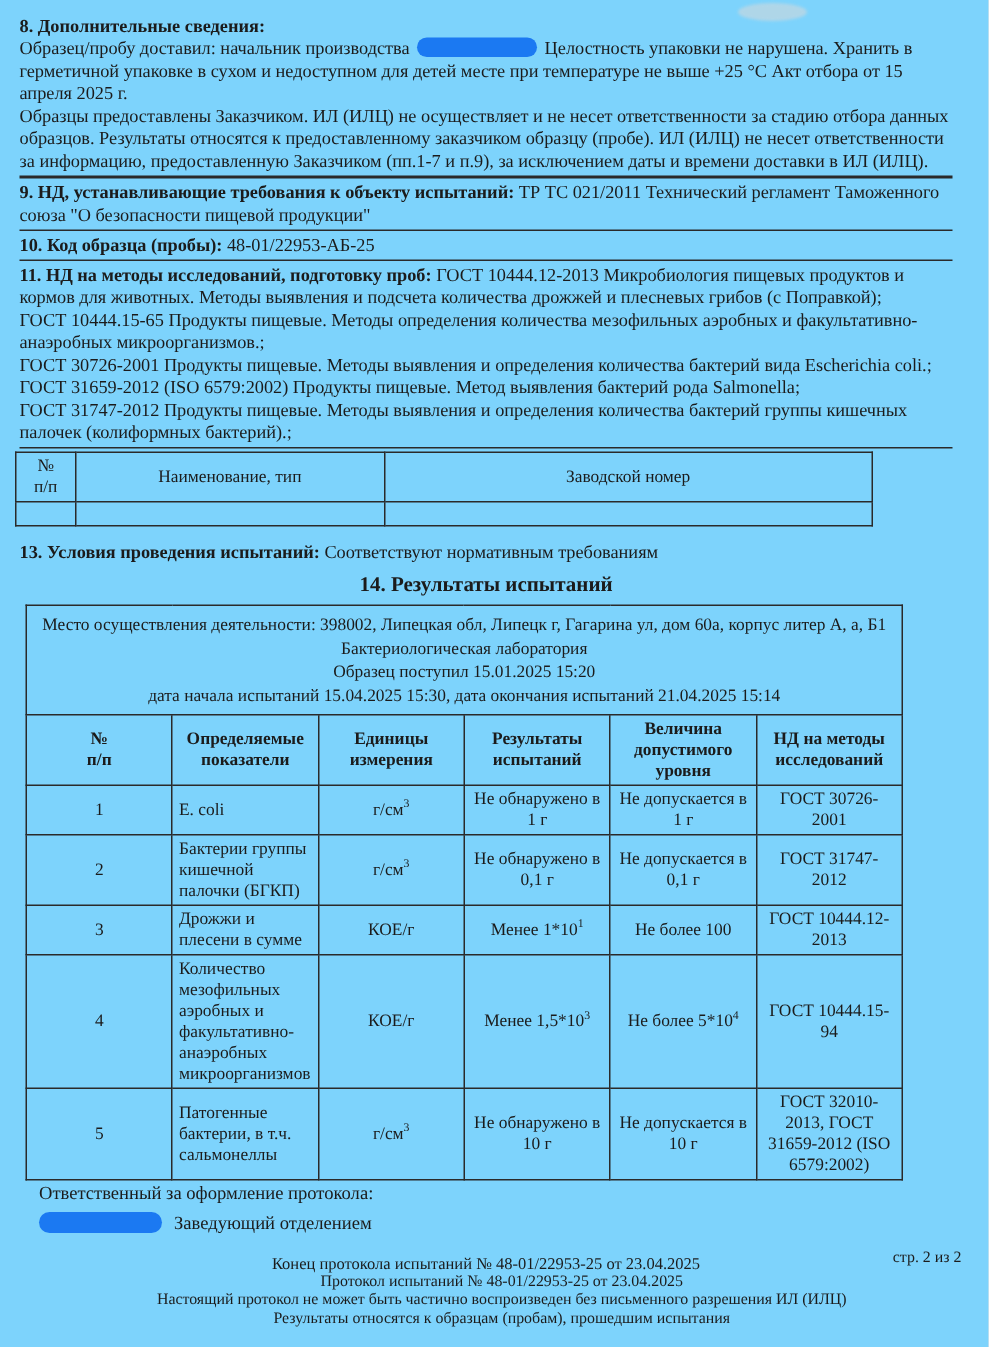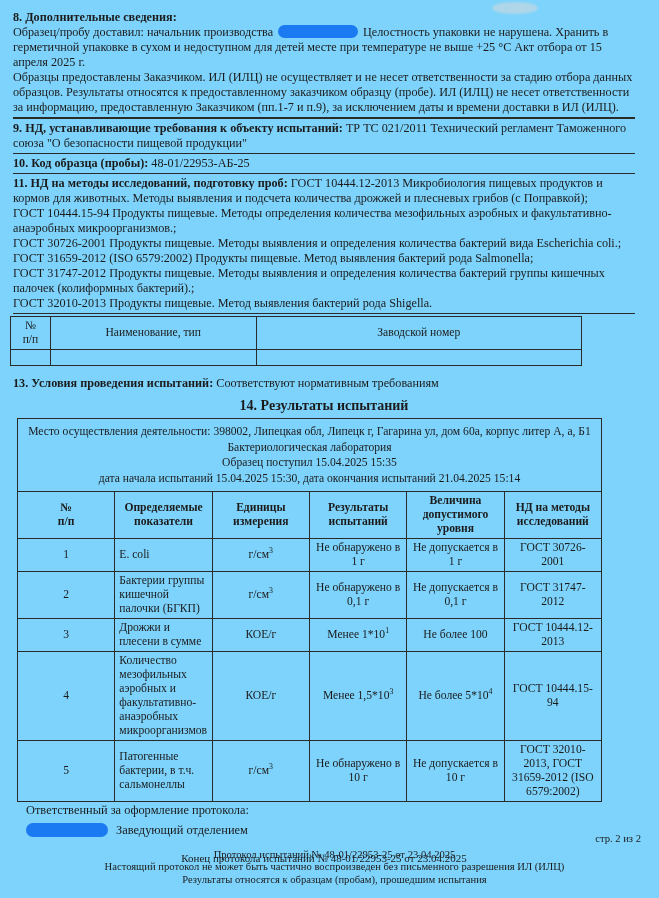--- a/index.html
+++ b/index.html
@@ -142,25 +142,24 @@
       <span>48-01/22953-АБ-25</span>
     </p>
 
     <div class="rule thin"></div>
 
     <div>
       <p>
         <b>11. НД на методы исследований, подготовку проб:</b>
         <span>ГОСТ 10444.12-2013 Микробиология пищевых продуктов и кормов для животных. Методы выявления и подсчета количества дрожжей и плесневых грибов (с Поправкой);</span>
       </p>
-      <p>ГОСТ 10444.15-94 Продукты пищевые. Методы определения количества мезофильных аэробных и факультативно-анаэробных микроорганизмов.;</p>
+      <p>ГОСТ 10444.15-65 Продукты пищевые. Методы определения количества мезофильных аэробных и факультативно-анаэробных микроорганизмов.;</p>
       <p>ГОСТ 30726-2001 Продукты пищевые. Методы выявления и определения количества бактерий вида Escherichia coli.;</p>
       <p>ГОСТ 31659-2012 (ISO 6579:2002) Продукты пищевые. Метод выявления бактерий рода Salmonella;</p>
       <p>ГОСТ 31747-2012 Продукты пищевые. Методы выявления и определения количества бактерий группы кишечных палочек (колиформных бактерий).;</p>
-      <p>ГОСТ 32010-2013 Продукты пищевые. Метод выявления бактерий рода Shigella.</p>
     </div>
 
     <div class="rule thin"></div>
 
     <table class="tbl eq-tbl">
       <thead>
         <tr>
           <th class="c-num"><span>№</span><br><span>п/п</span></th>
           <th class="c-name">Наименование, тип</th>
           <th class="c-serial">Заводской номер</th>
@@ -181,21 +180,21 @@
     </p>
 
     <div class="sec14-title">14. Результаты испытаний</div>
 
     <table class="tbl res-tbl">
       <tbody>
           <tr>
         <td colspan="6" class="info-cell">
           <div>Место осуществления деятельности: 398002, Липецкая обл, Липецк г, Гагарина ул, дом 60а, корпус литер А, а, Б1</div>
           <div>Бактериологическая лаборатория</div>
-          <div>Образец поступил 15.04.2025 15:35</div>
+          <div>Образец поступил 15.01.2025 15:20</div>
           <div>дата начала испытаний 15.04.2025 15:30, дата окончания испытаний 21.04.2025 15:14</div>
         </td>
       </tr>
       <tr>
         <th class="c-num"><span>№</span><br><span>п/п</span></th>
         <th class="c-ind">Определяемые показатели</th>
         <th class="c-unit">Единицы измерения</th>
         <th class="c-res">Результаты испытаний</th>
         <th class="c-all">Величина допустимого уровня</th>
         <th class="c-met">НД на методы исследований</th>

